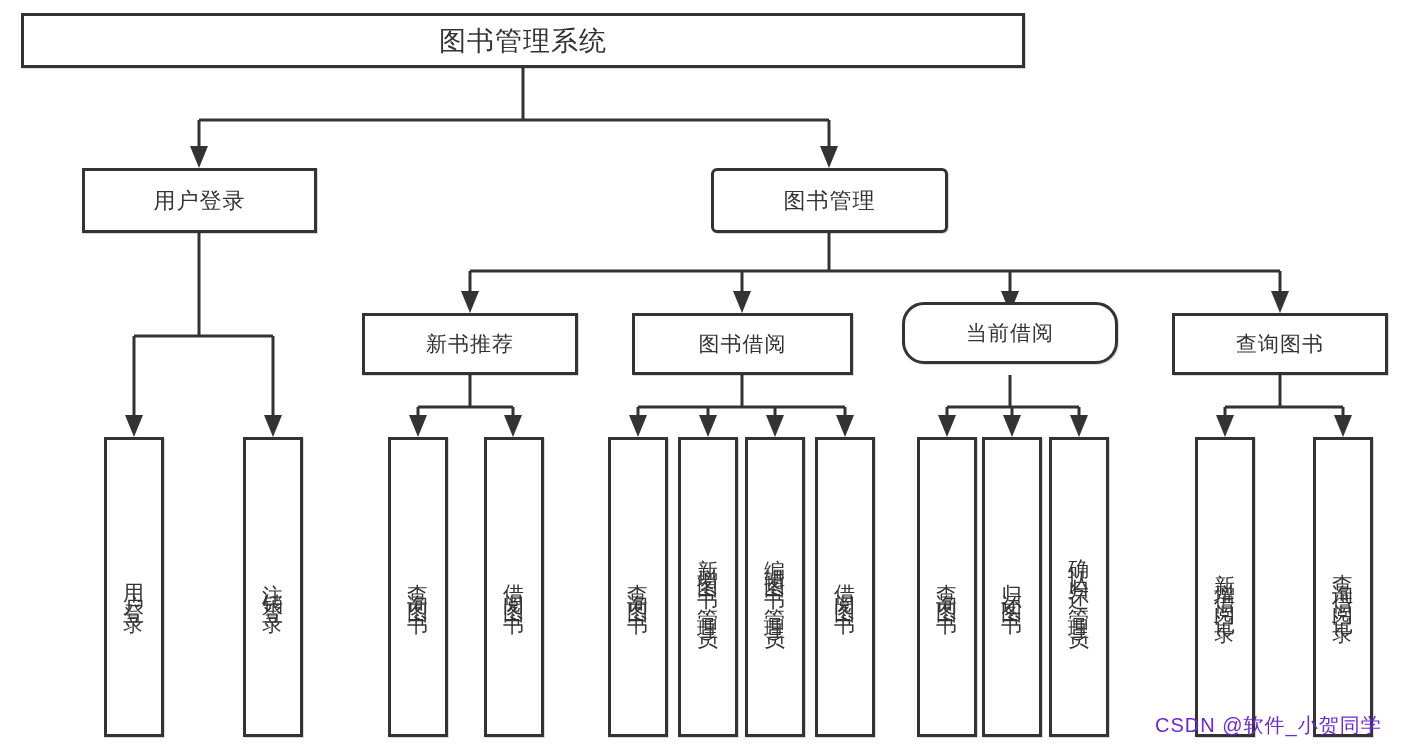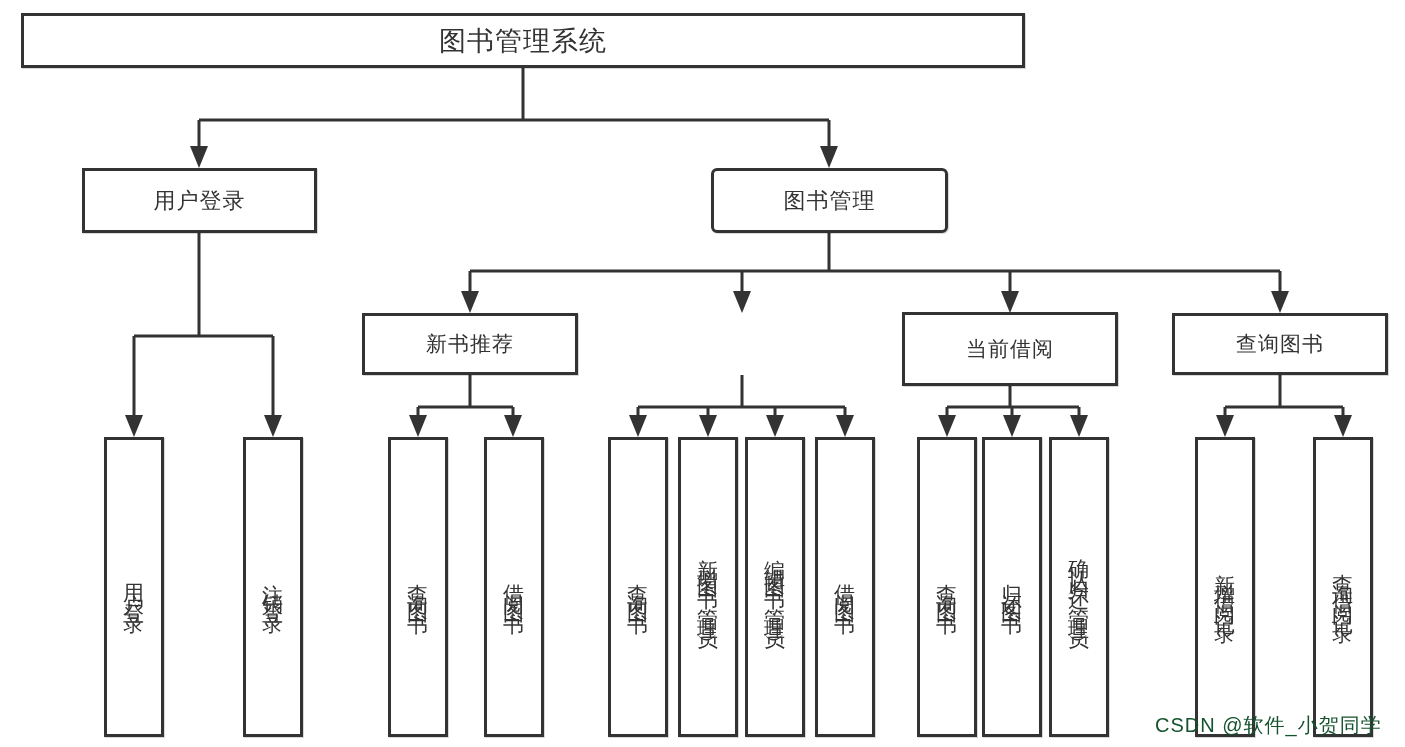--- a/index.html
+++ b/index.html
@@ -58,21 +58,21 @@
     letter-spacing: 10px;
     line-height: 1;
     color: #333333;
     white-space: nowrap;
   }
   .watermark {
     position: absolute;
     left: 1155px;
     top: 712px;
     font-size: 20px;
-    color: #14532d;
+    color: #6d28d9;
     letter-spacing: 1px;
     white-space: nowrap;
   }
 </style>
 </head>
 <body>
 
 <div class="stage">
 
   <svg class="connectors" viewBox="0 0 1405 747" xmlns="http://www.w3.org/2000/svg">
@@ -129,21 +129,24 @@
   <div class="node" style="left:82px; top:168px; width:235px; height:65px;">
     <span>用户登录</span>
   </div>
   <div class="node" style="left:711px; top:168px; width:237px; height:65px;border-radius:6px;">
     <span>图书管理</span>
   </div>
 
   <div class="node l3" style="left:362px; top:313px; width:216px; height:62px;">
     <span>新书推荐</span>
   </div>
-  <div class="node l3" style="left:902px; top:312px; width:216px; height:74px;">
+  <div class="node l3" style="left:632px; top:313px; width:221px; height:62px;">
+    <span>图书借阅</span>
+  </div>
+  <div class="node l3" style="left:902px; top:302px; width:216px; height:62px;border-radius:22px;">
     <span>当前借阅</span>
   </div>
   <div class="node l3" style="left:1172px; top:313px; width:216px; height:62px;">
     <span>查询图书</span>
   </div>
 
   <div class="leaf" style="left:104px;">
     <span class="vtext">用户登录</span>
   </div>
   <div class="leaf" style="left:243px;">

